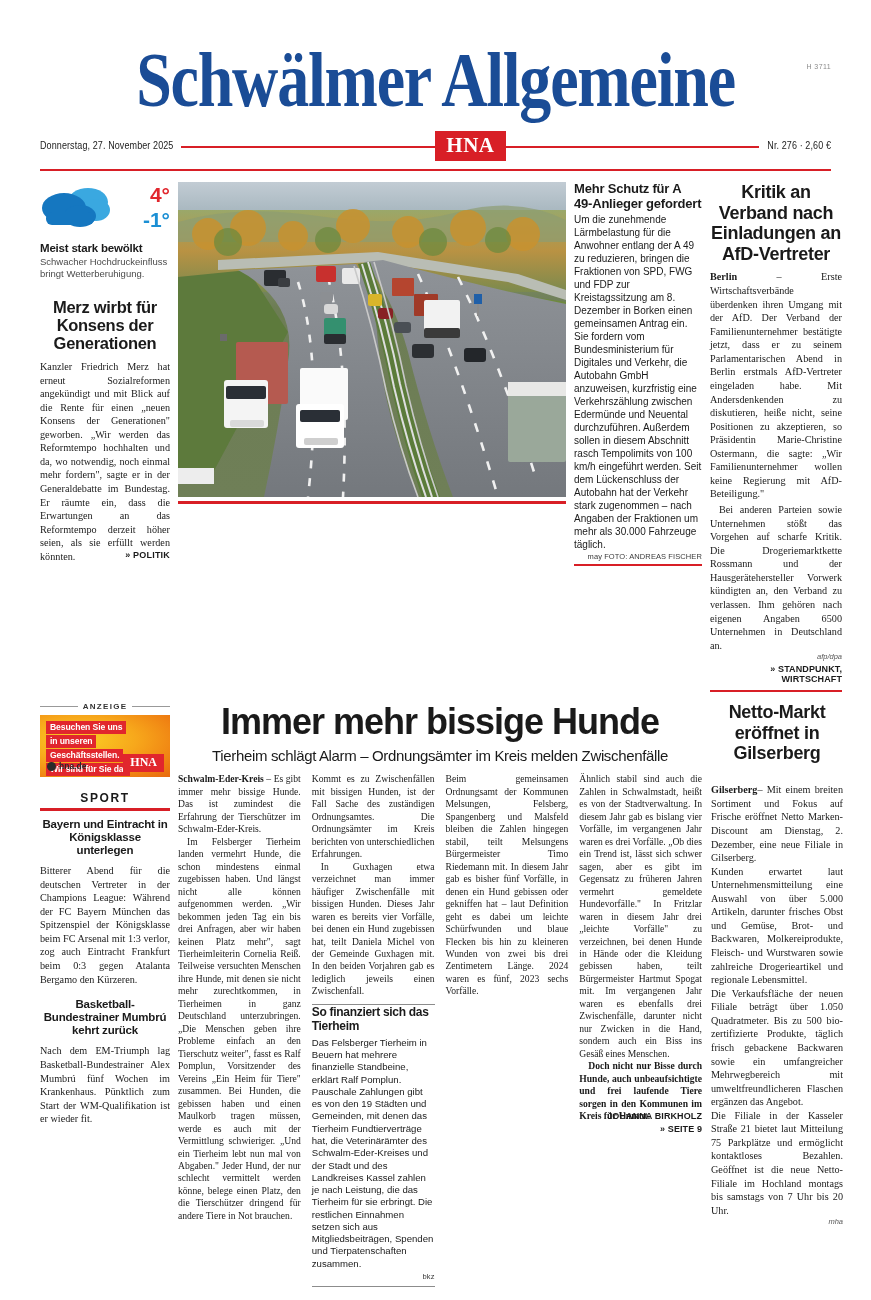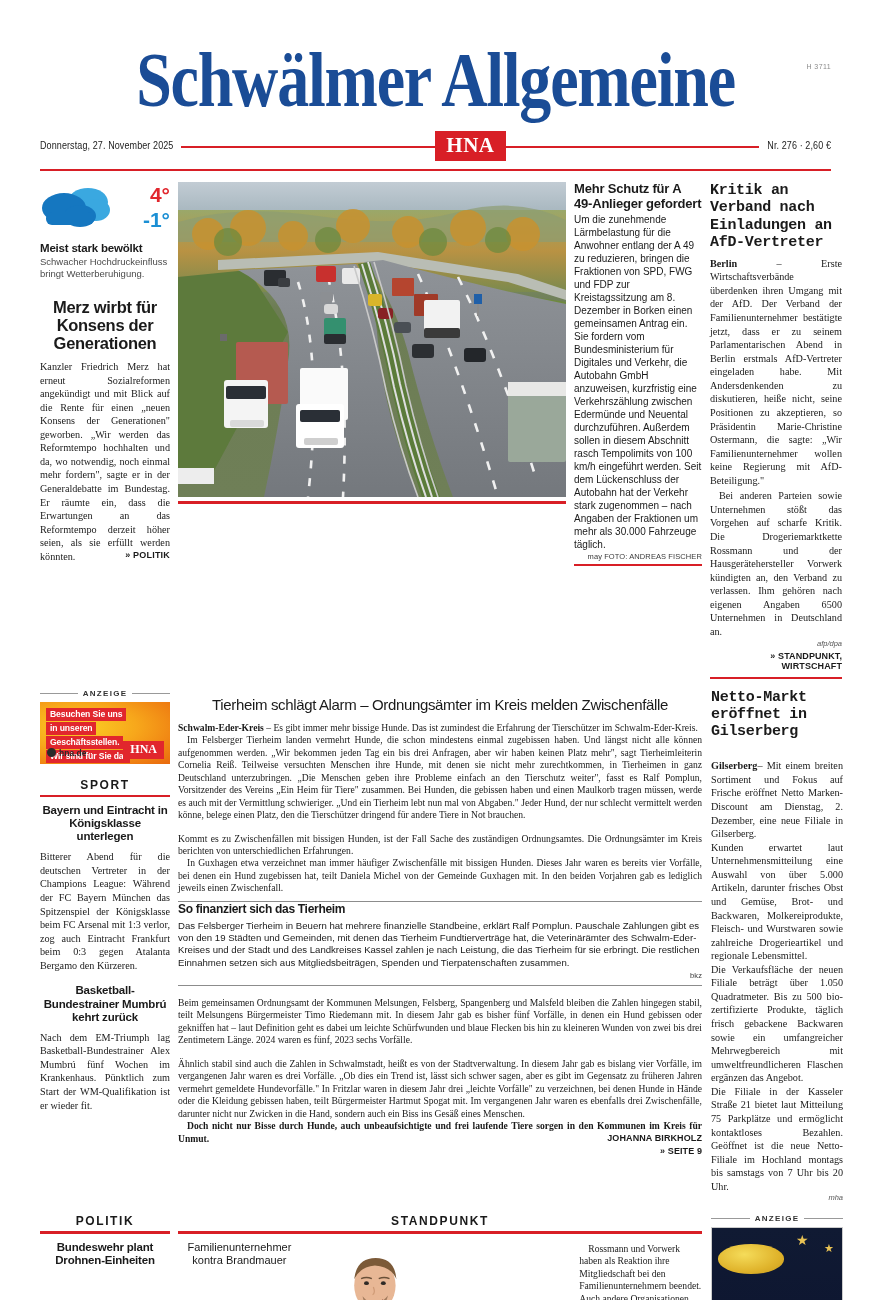--- a/index.html
+++ b/index.html
@@ -95,21 +95,21 @@
     background: linear-gradient(#b9c3cc 0%, #96a5ae 12%, #8a9b7e 22%, #7a8a63 30%, #6d7d55 40%, #6f7f57 100%);
   }
   .photo svg { position: absolute; inset: 0; width: 100%; height: 100%; }
   .photo-rule { height: 2.5px; background: #d81f26; margin-top: 4px; }
 
   
   .kicker-sans { font-size: 13px; font-weight: bold; line-height: 1.1; letter-spacing: -.2px; }
   .credit { font-size: 7.5px; color: #3a3a3a; font-family:"Liberation Sans",sans-serif; letter-spacing:.1px;}
 
   
-  .hl-right { font-size: 15px; font-weight: bold; line-height: 1.14; text-align: left; letter-spacing: -.3px; font-family: Liberation Mono, monospace; }
+  .hl-right { font-size: 18px; font-weight: bold; line-height: 1.14; text-align: center; letter-spacing: -.3px; }
   .dateline { font-weight: bold; }
   .agency { font-size: 7.5px; color: #555; font-style: italic; }
   .ref-line { font-weight: bold; font-size: 9px; text-align: right; margin-top: 3px; letter-spacing: .1px; }
 
   
   .mid-region { display: flex; margin-top: 10px; }
   .mid-left { width: 130px; flex: 0 0 130px; }
   .mid-main { width: 524px; flex: 0 0 524px; margin-left: 8px; }
   .mid-right { width: 132px; flex: 0 0 132px; margin-left: 9px; }
 
@@ -384,23 +384,24 @@
 
       <div class="section-head">SPORT</div>
       <div class="section-rule"></div>
       <div class="sub-head">Bayern und Eintracht in Königsklasse unterlegen</div>
       <div class="body-serif">Bitterer Abend für die deutschen Vertreter in der Champions League: Während der FC Bayern München das Spitzenspiel der Königsklasse beim FC Arsenal mit 1:3 verlor, zog auch Eintracht Frankfurt beim 0:3 gegen Atalanta Bergamo den Kürzeren.</div>
       <div class="sub-head" style="margin-top:12px">Basketball-Bundestrainer Mumbrú kehrt zurück</div>
       <div class="body-serif">Nach dem EM-Triumph lag Basketball-Bundestrainer Alex Mumbrú fünf Wochen im Krankenhaus. Pünktlich zum Start der WM-Qualifikation ist er wieder fit.</div>
     </div>
 
     <div class="mid-main">
+      <div class="main-title">Immer mehr bissige Hunde</div>
       <div class="main-sub">Tierheim schlägt Alarm – Ordnungsämter im Kreis melden Zwischenfälle</div>
 
-      <div style="display:flex; gap:11px;flex-direction:column;">
+      <div style="display:flex; gap:11px;">
 
         <div style="flex:1">
           <p style="font-family:'Liberation Serif',serif;font-size:9.6px;line-height:1.30;text-align:justify;hyphens:auto;">
             <span style="font-weight:bold">Schwalm-Eder-Kreis</span>
             <span>– Es gibt immer mehr bissige Hunde. Das ist zumindest die Erfahrung der Tierschützer im Schwalm-Eder-Kreis.</span>
           </p>
           <p style="font-family:'Liberation Serif',serif;font-size:9.6px;line-height:1.30;text-align:justify;hyphens:auto;text-indent:9px;">Im Felsberger Tierheim landen vermehrt Hunde, die schon mindestens einmal zugebissen haben. Und längst nicht alle können aufgenommen werden. „Wir bekommen jeden Tag ein bis drei Anfragen, aber wir haben keinen Platz mehr", sagt Tierheimleiterin Cornelia Reiß. Teilweise versuchten Menschen ihre Hunde, mit denen sie nicht mehr zurechtkommen, in Tierheimen in ganz Deutschland unterzubringen. „Die Menschen geben ihre Probleme einfach an den Tierschutz weiter", fasst es Ralf Pomplun, Vorsitzender des Vereins „Ein Heim für Tiere" zusammen. Bei Hunden, die gebissen haben und einen Maulkorb tragen müssen, werde es auch mit der Vermittlung schwieriger. „Und ein Tierheim lebt nun mal von Abgaben." Jeder Hund, der nur schlecht vermittelt werden könne, belege einen Platz, den die Tierschützer dringend für andere Tiere in Not brauchen.</p>
         </div>
 
         <div style="flex:1">

